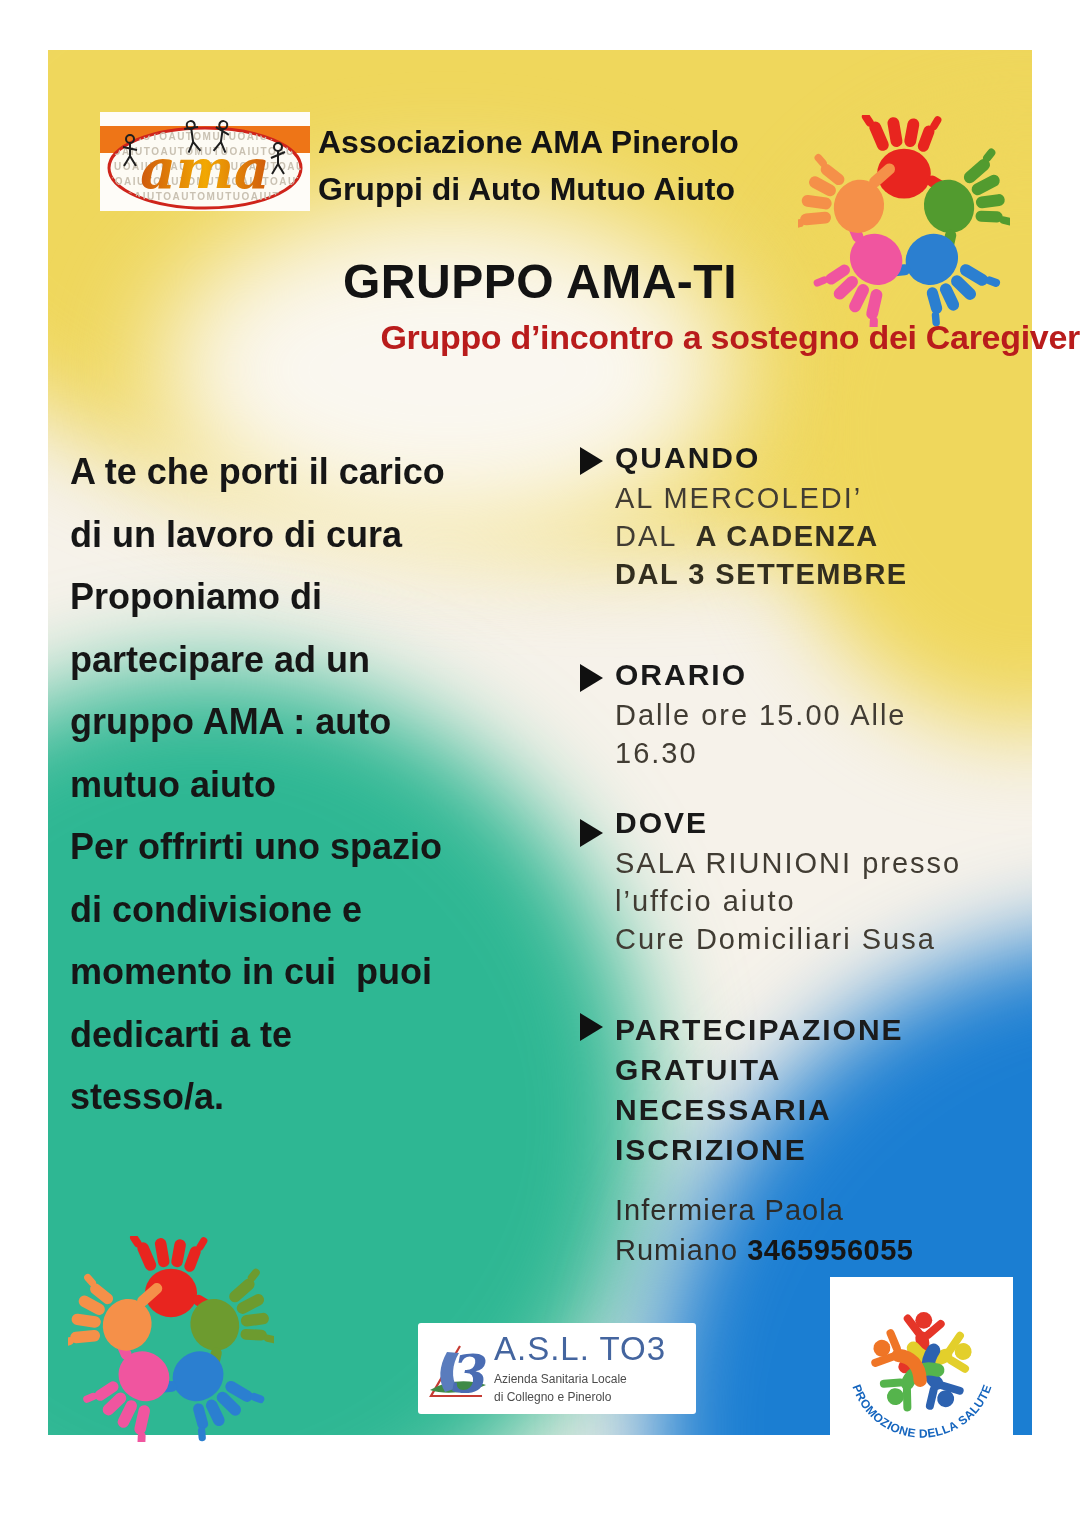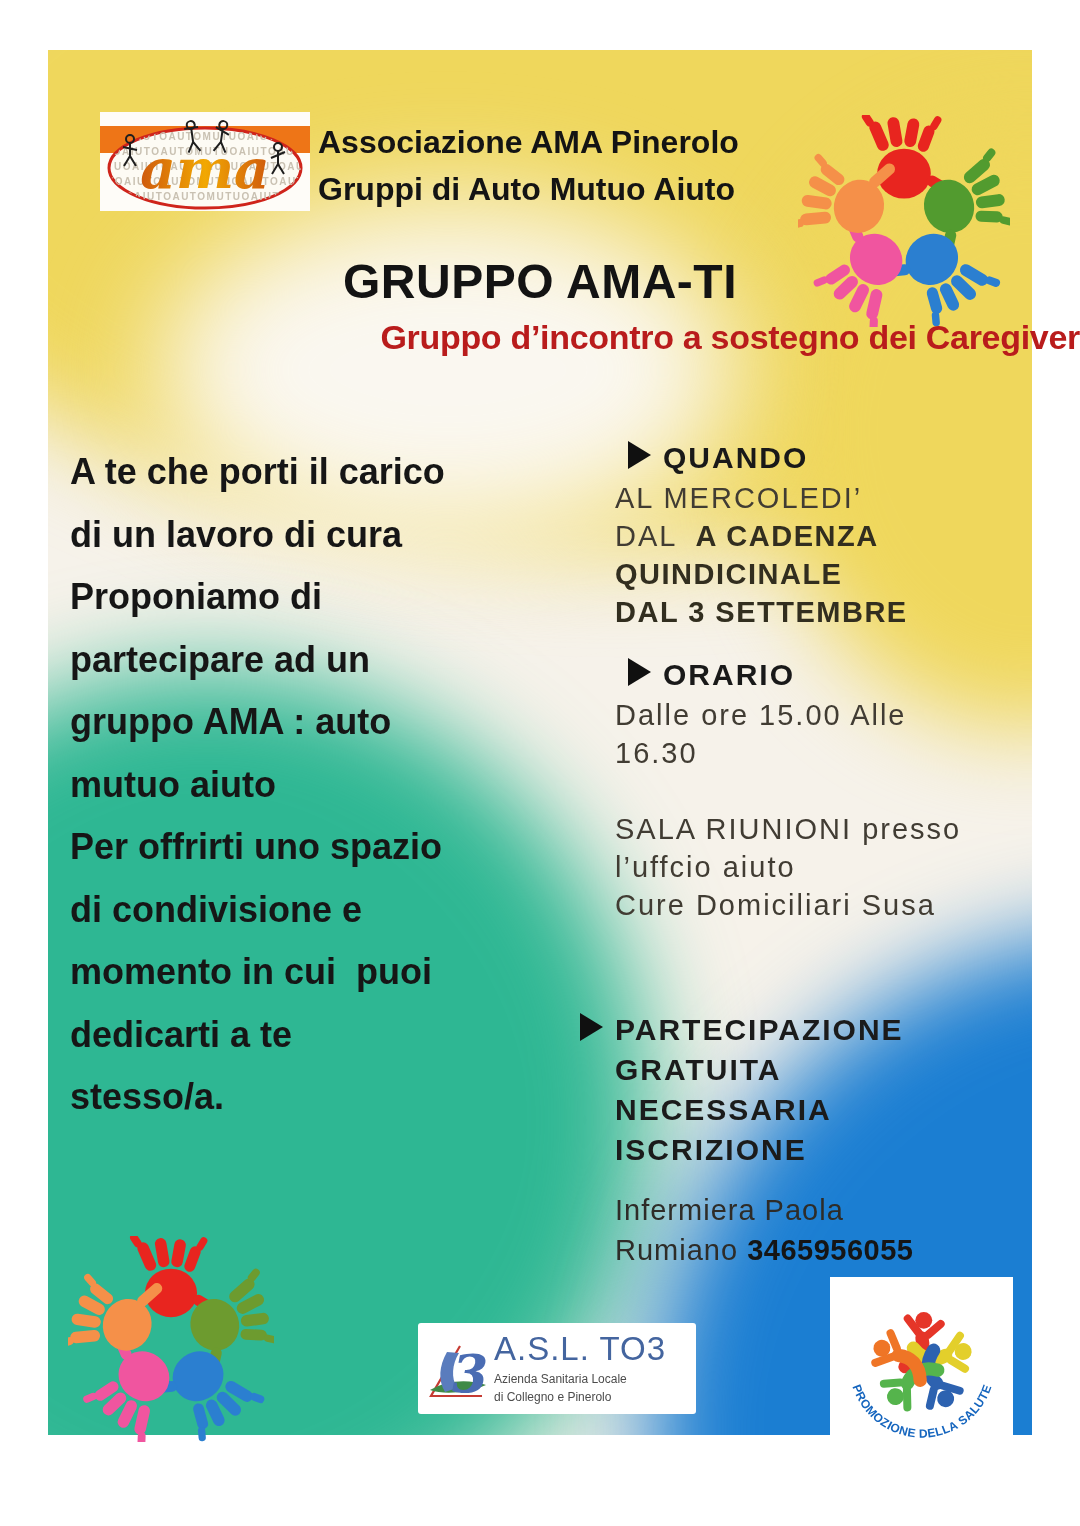--- a/index.html
+++ b/index.html
@@ -26,21 +26,21 @@
   .main-title  { left:0; right:0; top:254px; text-align:center; font-size:48px; font-weight:800; color:#131313; letter-spacing:0.5px; }
   .sub-title   { left:0; right:0; top:318px; text-align:right; font-size:34px; font-weight:bold; color:#b91c1c; letter-spacing:-0.3px; }
 
   
   .intro { left:70px; top:441px; width:470px; text-align:left; color:#161616; }
   .intro-line { font-size:36px; font-weight:bold; line-height:62.5px; white-space:pre-wrap; }
 
   
   .section { left:580px; width:470px; color:#3e3a33; }
   .sec-quando { top:441px; } .sec-orario { top:658px; } .sec-dove { top:806px; } .sec-part { top:1010px; }
-  .sec-head { display:flex; align-items:flex-start; gap:12px;margin-left:48px; }
+  .sec-head { display:flex; align-items:flex-end; gap:12px; }
   .tri { width:0; height:0; border-top:14px solid transparent; border-bottom:14px solid transparent;
          border-left:23px solid #101010; flex:0 0 auto; }
   .sec-dove .tri { position:relative; top:7px; }
   .sec-head-label { font-size:30px; font-weight:800; color:#191919; letter-spacing:2px; }
   .sec-body { padding-left:35px; margin-top:4px; }
   .txt { font-size:29px; line-height:38px; letter-spacing:2px; color:#413c33; }
   .txt-bold { font-size:29px; line-height:38px; font-weight:800; letter-spacing:1.5px; color:#322e1f; }
   .gap-word { display:inline-block; width:18px; }
 
   .part-head { position:relative; padding-left:35px; }
@@ -176,37 +176,40 @@
   <div class="abs section sec-quando">
     <div class="sec-head">
       <span class="tri"></span>
       <span class="sec-head-label">QUANDO</span>
     </div>
     <div class="sec-body">
       <div class="txt">AL MERCOLEDI’</div>
       <div>
         <span class="txt">DAL</span><span class="gap-word"></span><span class="txt-bold">A CADENZA</span>
       </div>
-      <div class="txt-bold">QUINDICINALE</div>
       <div class="txt-bold">DAL 3 SETTEMBRE</div>
     </div>
   </div>
 
   <div class="abs section sec-orario">
     <div class="sec-head">
       <span class="tri"></span>
       <span class="sec-head-label">ORARIO</span>
     </div>
     <div class="sec-body">
       <div class="txt">Dalle ore 15.00 Alle</div>
       <div class="txt">16.30</div>
     </div>
   </div>
 
   <div class="abs section sec-dove">
+    <div class="sec-head">
+      <span class="tri"></span>
+      <span class="sec-head-label">DOVE</span>
+    </div>
     <div class="sec-body">
       <div class="txt">SALA RIUNIONI presso</div>
       <div class="txt">l’uffcio aiuto</div>
       <div class="txt">Cure Domiciliari Susa</div>
     </div>
   </div>
 
   <div class="abs section sec-part">
     <div class="part-head">
       <span class="tri"></span>

